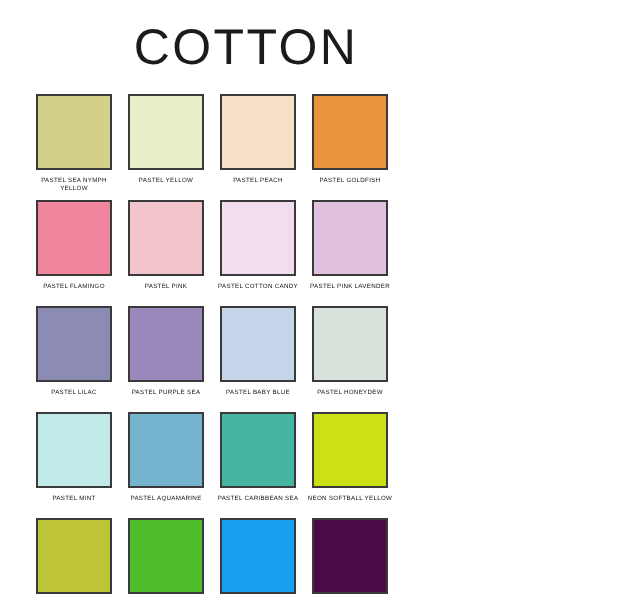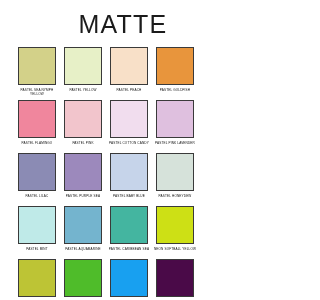--- a/index.html
+++ b/index.html
@@ -65,21 +65,21 @@
     text-transform: uppercase;
     height: 9px;
     overflow: hidden;
   }
 </style>
 </head>
 <body>
 
 <div class="sheet">
 
-  <h1 class="title">MATTE</h1>
+  <h1 class="title">COTTON</h1>
 
   <div class="grid">
       <div class="cell">
         <div class="swatch" style="background: rgb(211, 209, 137); border-color: rgb(58, 58, 58);"></div>
         <div class="swatch-label">PASTEL SEA NYMPH YELLOW</div>
       </div>
       <div class="cell">
         <div class="swatch" style="background: rgb(231, 240, 199); border-color: rgb(58, 58, 58);"></div>
         <div class="swatch-label">PASTEL YELLOW</div>
       </div>

